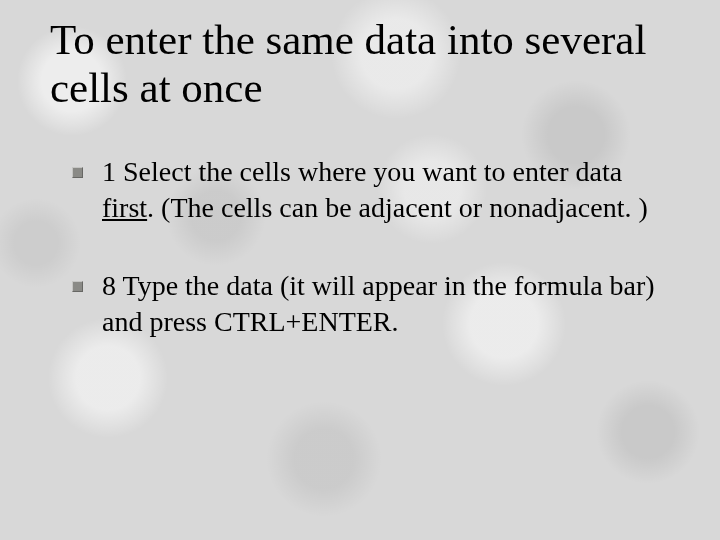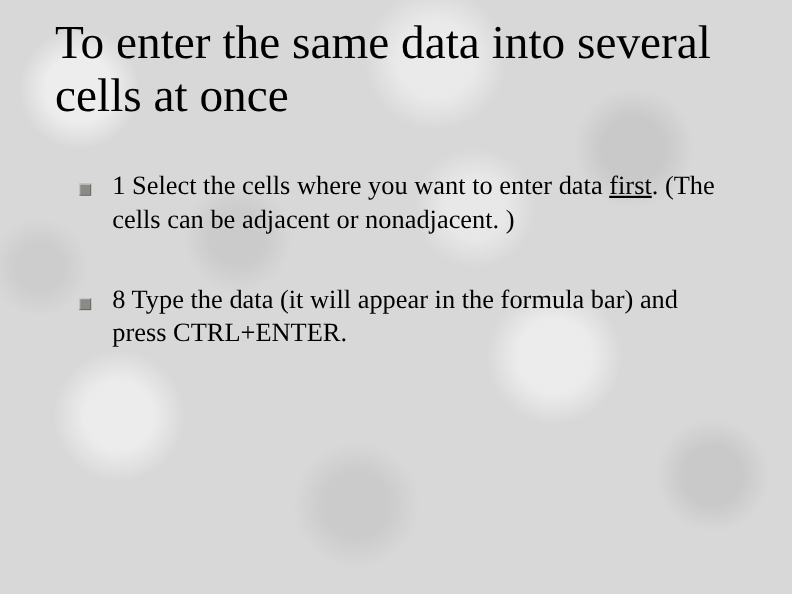--- a/index.html
+++ b/index.html
@@ -39,21 +39,21 @@
     margin: 0 0 26px 0;
     letter-spacing: 0;
   }
   ul.body {
     list-style: none;
     margin: 0;
     padding: 0 0 0 22px;
   }
   ul.body li {
     position: relative;
-    font-size: 24px;
+    font-size: 28px;
     line-height: 1.28;
     padding-left: 30px;
     margin-bottom: 4px;
     margin-top: 42px;
   }
   ul.body li::before {
     content: "";
     position: absolute;
     left: 0;
     top: 13px;

